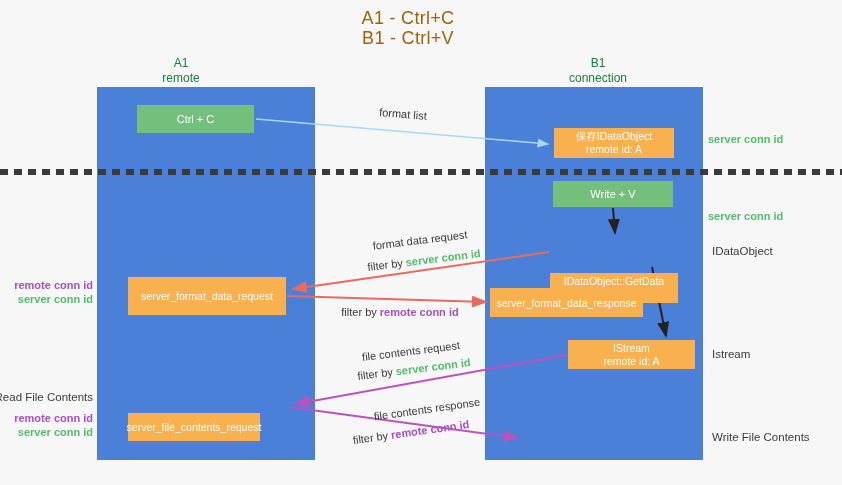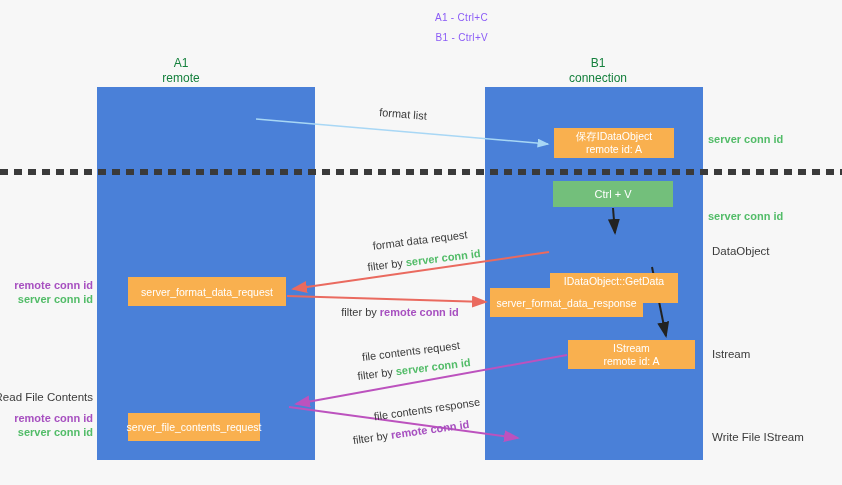--- a/index.html
+++ b/index.html
@@ -1,19 +1,19 @@
 <!DOCTYPE html>
 <html><head>
 <meta charset="utf-8">
 <style>
   html,body{margin:0;padding:0;background:#F7F7F7;}
   .canvas{position:relative;width:842px;height:485px;background:#F7F7F7;overflow:hidden;
           font-family:"Liberation Sans",sans-serif;color:#3B3B3B;}
-  .title{position:absolute;left:328px;top:8px;width:160px;text-align:right;
-         font-size:10px;line-height:20px;color:#8b5cf6;letter-spacing:0.3px;}
+  .title{position:absolute;left:328px;top:8px;width:160px;text-align:center;
+         font-size:18px;line-height:20px;color:#a16207;letter-spacing:0.3px;}
   .lane-header{position:absolute;top:56px;width:100px;text-align:center;
                font-size:12px;line-height:15px;color:#15803d;}
   .column{position:absolute;top:87px;height:373px;background:#4A80D8;z-index:1;}
   .dotted{position:absolute;left:0;top:169px;width:842px;height:6px;z-index:2;
           background:repeating-linear-gradient(90deg,#3A3A3A 0 8px,transparent 8px 14px);}
   svg.arrows{position:absolute;left:0;top:0;z-index:2;pointer-events:none;}
   .box{position:absolute;display:flex;align-items:center;justify-content:center;
        color:#fff;text-align:center;z-index:3;}
   .box.green{background:#73BF7B;font-size:11px;}
   .box.orange{background:#F9B04F;font-size:10.5px;}
@@ -70,47 +70,50 @@
     </defs>
     <line x1="256" y1="119" x2="548" y2="144" stroke="#A8D7F5" stroke-width="1.5" marker-end="url(#ah-blue)"></line>
     <line x1="613" y1="208" x2="615" y2="233" stroke="#222222" stroke-width="2" marker-end="url(#ah-black)"></line>
     <line x1="652" y1="267" x2="666" y2="336" stroke="#222222" stroke-width="2" marker-end="url(#ah-black)"></line>
     <line x1="549" y1="252" x2="293" y2="289" stroke="#EA6A5F" stroke-width="2" marker-end="url(#ah-red)"></line>
     <line x1="287" y1="296" x2="486" y2="302" stroke="#EA6A5F" stroke-width="2" marker-end="url(#ah-red)"></line>
     <line x1="567" y1="355" x2="296" y2="404" stroke="#BC52BE" stroke-width="2" marker-end="url(#ah-mag)"></line>
     <line x1="289" y1="407" x2="518" y2="438" stroke="#BC52BE" stroke-width="2" marker-end="url(#ah-mag)"></line>
   </svg>
 
+  <div class="box green" style="left:137px;top:105px;width:117px;height:28px;">
+    <span>Ctrl + C</span>
+  </div>
 
   <div class="box orange" style="left:554px;top:128px;width:120px;height:30px;">
     <div class="two">
       <div>保存IDataObject</div>
       <div>remote id: A</div>
     </div>
   </div>
 
   <div class="box green" style="left:553px;top:181px;width:120px;height:26px;">
-    <span>Ctrl + V</span>
+    <span>Write + V</span>
   </div>
 
   <div class="box orange" style="left:550px;top:237px;width:128px;height:30px;margin-top:36px;">
     <div class="two">
       <div>IDataObject::GetData</div>
       <div>remote id: A</div>
     </div>
   </div>
 
   <div class="box orange" style="left:568px;top:340px;width:127px;height:29px;">
     <div class="two">
       <div>IStream</div>
       <div>remote id: A</div>
     </div>
   </div>
 
-  <div class="box orange" style="left:128px;top:277px;width:158px;height:29px;">
+  <div class="box orange" style="left:128px;top:277px;width:158px;height:38px;">
     <span>server_format_data_request</span>
   </div>
 
   <div class="box orange" style="left:490px;top:288px;width:153px;height:29px;justify-content:center;">
     <span>server_format_data_response</span>
   </div>
 
   <div class="box orange" style="left:128px;top:413px;width:132px;height:28px;">
     <span>server_file_contents_request</span>
   </div>
@@ -140,23 +143,23 @@
 
   <div class="alabel rn8" style="left:352px;top:403px;width:150px;">
     <span>file contents response</span>
   </div>
   <div class="alabel rn8" style="left:336px;top:426px;width:150px;">
     <span>filter by </span><span class="purple-b">remote conn id</span>
   </div>
 
   <div class="mlabel gb" style="left:708px;top:133px;">server conn id</div>
   <div class="mlabel gb" style="left:708px;top:210px;">server conn id</div>
-  <div class="mlabel" style="left:712px;top:245px;">DataObject</div>
+  <div class="mlabel" style="left:712px;top:245px;">IDataObject</div>
   <div class="mlabel" style="left:712px;top:348px;">Istream</div>
-  <div class="mlabel" style="left:712px;top:431px;">Write File IStream</div>
+  <div class="mlabel" style="left:712px;top:431px;">Write File Contents</div>
 
   <div class="left-block" style="right:749px;top:278px;">
     <div class="purple-b">remote conn id</div>
     <div class="green-b">server conn id</div>
   </div>
   <div class="mlabel" style="right:749px;top:391px;text-align:right;">Read File Contents</div>
   <div class="left-block" style="right:749px;top:411px;">
     <div class="purple-b">remote conn id</div>
     <div class="green-b">server conn id</div>
   </div>

